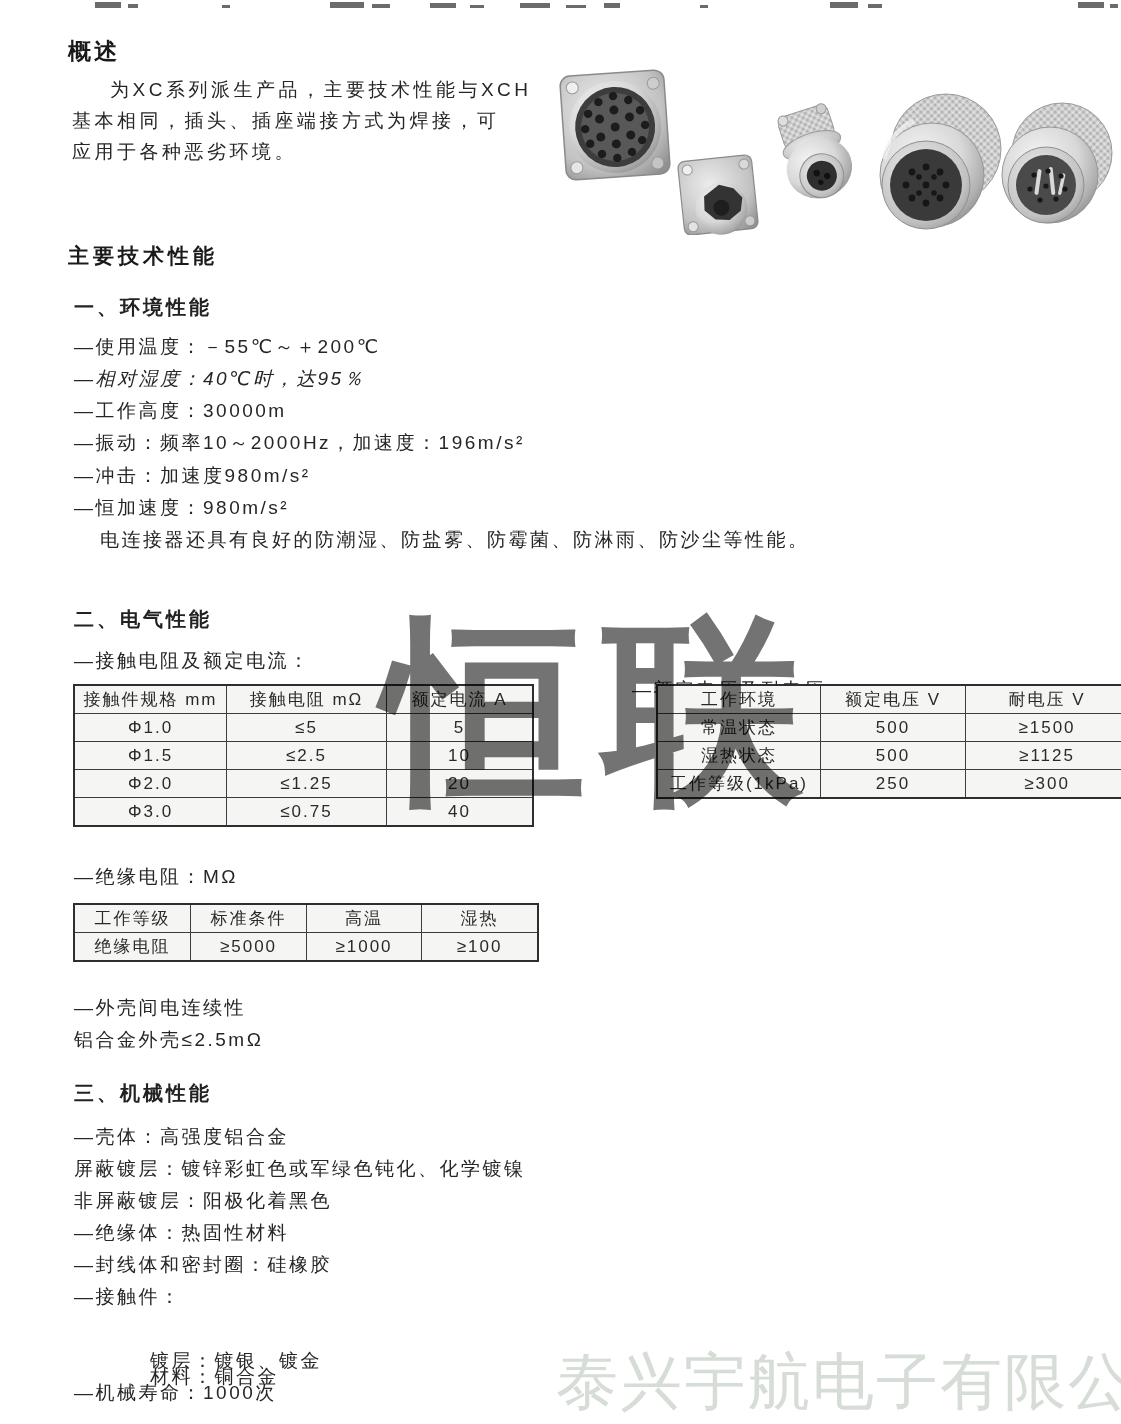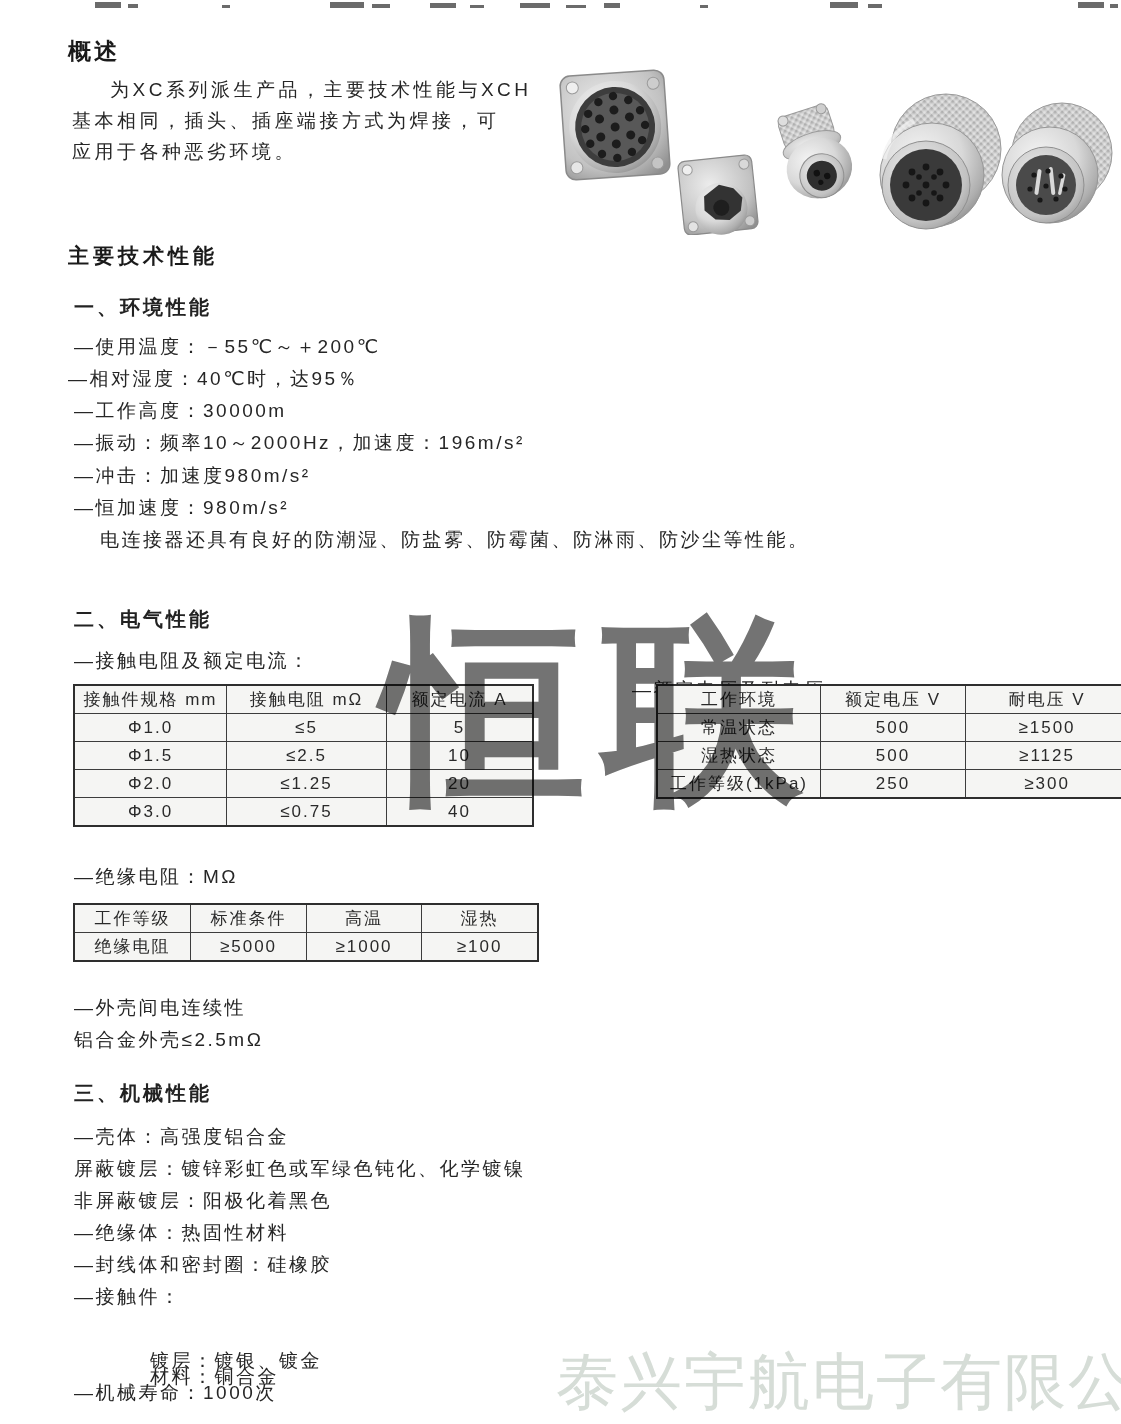--- a/index.html
+++ b/index.html
@@ -202,21 +202,21 @@
             <circle cx="-2" cy="19" r="2.6"></circle>
         </g>
       </g>
     </svg>
 
     <div class="abs h-tech" style="left:68px;top:242px;">主要技术性能</div>
 
     <div class="abs h-sec" style="left:74px;top:294px;">一、环境性能</div>
 
     <div class="abs body-line" style="left:74px;top:334px;">—使用温度：－55℃～＋200℃</div>
-    <div class="abs body-line" style="left:68px;top:366px;">—相对湿度：40℃时，达95％</div>
+    <div class="abs body-line" style="left:74px;top:366px;font-style:italic;">—相对湿度：40℃时，达95％</div>
     <div class="abs body-line" style="left:74px;top:398px;">—工作高度：30000m</div>
     <div class="abs body-line" style="left:74px;top:430px;">—振动：频率10～2000Hz，加速度：196m/s²</div>
     <div class="abs body-line" style="left:74px;top:463px;">—冲击：加速度980m/s²</div>
     <div class="abs body-line" style="left:74px;top:495px;">—恒加速度：980m/s²</div>
     <div class="abs body-line" style="left:100px;top:527px;">电连接器还具有良好的防潮湿、防盐雾、防霉菌、防淋雨、防沙尘等性能。</div>
 
     <div class="abs h-sec" style="left:74px;top:606px;">二、电气性能</div>
 
     <div class="abs body-line" style="left:74px;top:648px;">—接触电阻及额定电流：</div>
 

